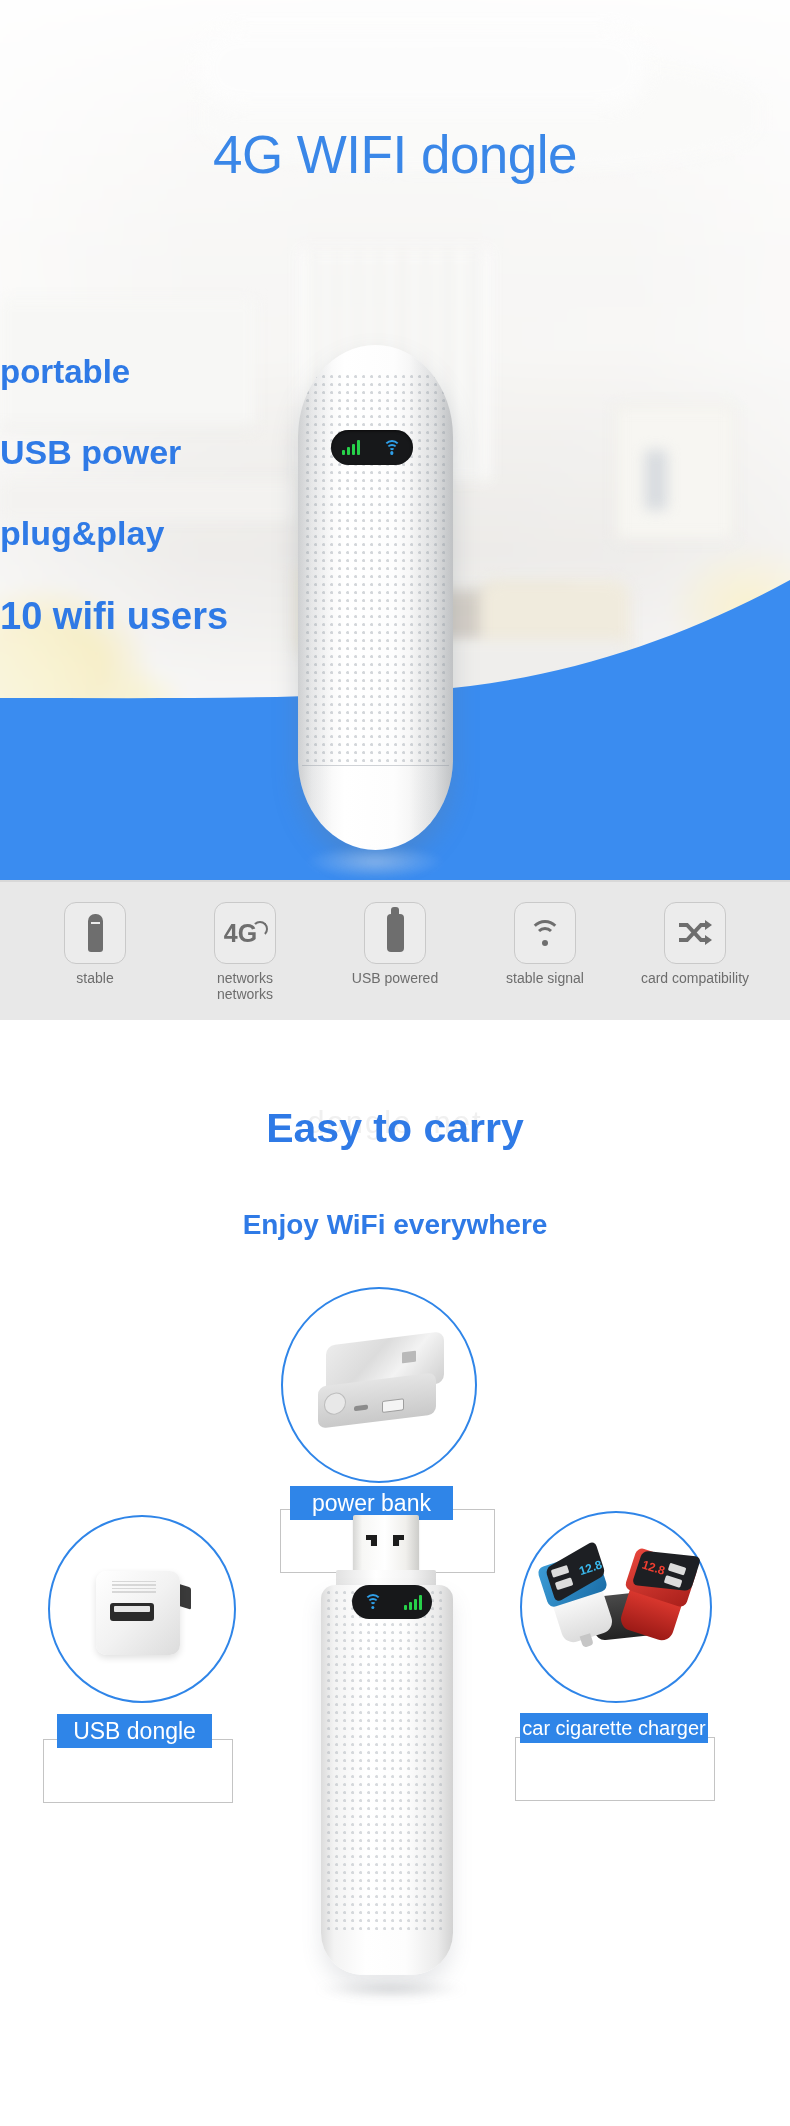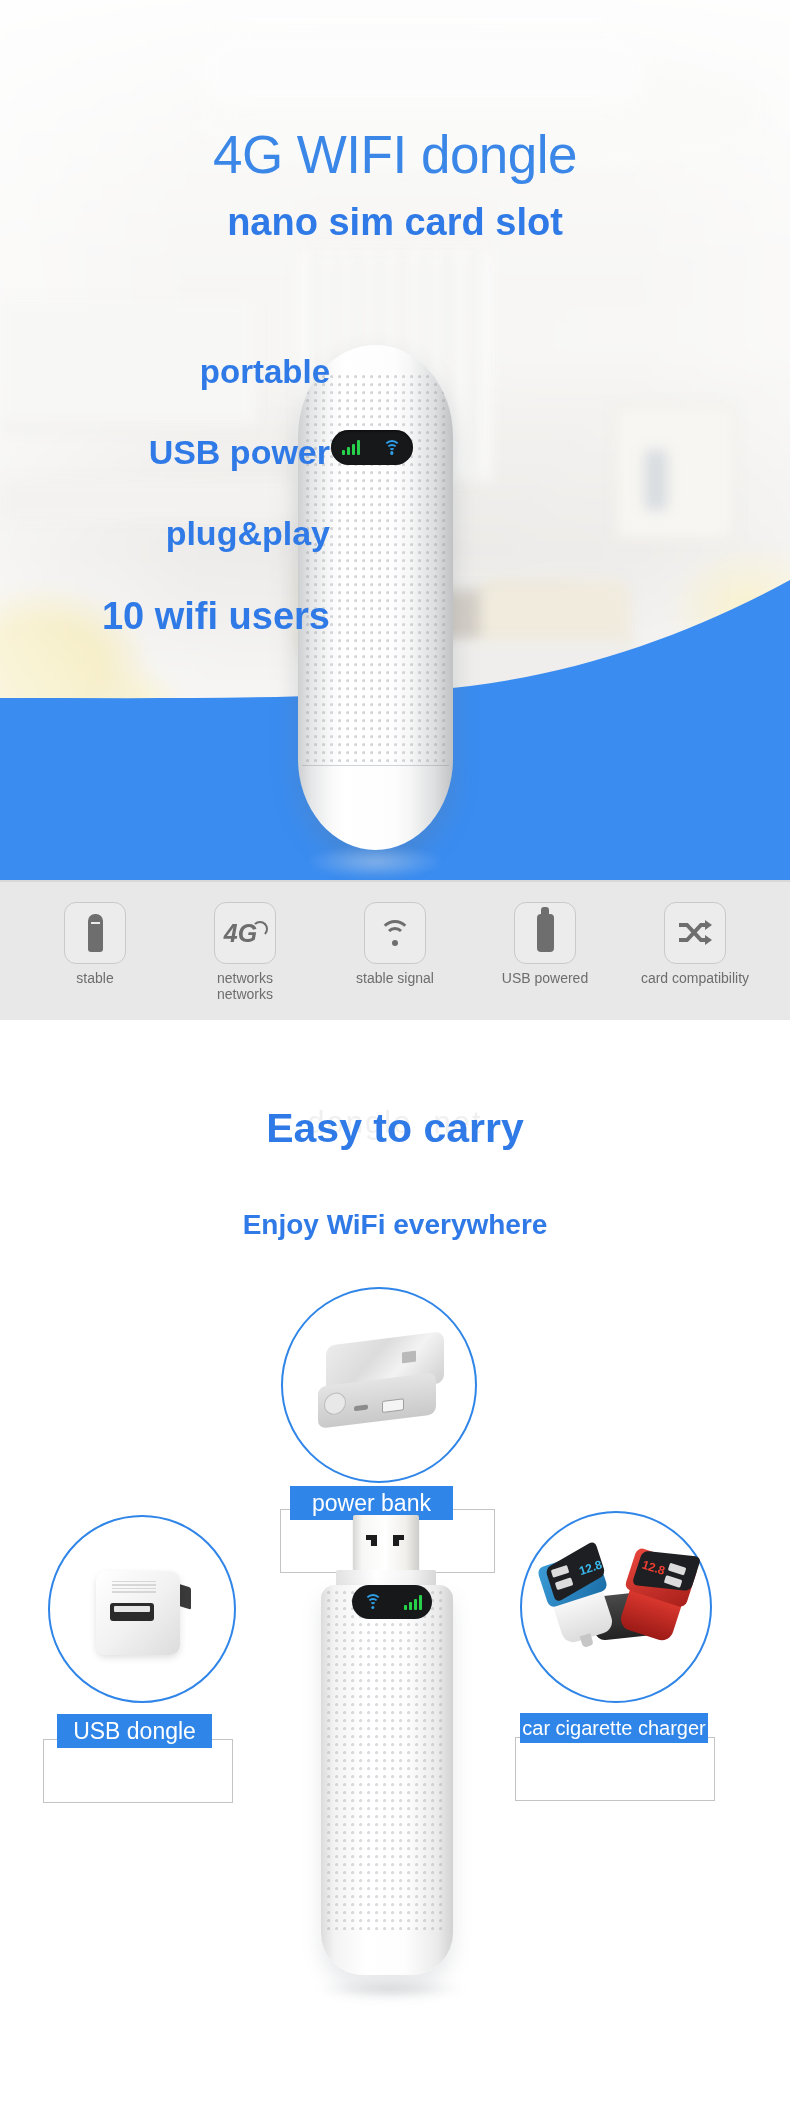--- a/index.html
+++ b/index.html
@@ -65,21 +65,21 @@
     position:relative;
     font-size:38px; font-weight:700; color:#2f7ae6;
     margin-top:22px; line-height:1;
   }
 
   .bullets {
     position:absolute; left:0px; top:355px; width:330px; z-index:6;
   }
   .bullet {
     font-size:34px; font-weight:700; color:#2f7ae6;
-    line-height:1; margin-bottom:47px; text-align:right;
+    line-height:1; margin-bottom:47px; text-align:left;
   }
   .bullet.b1 { font-size:33px; }
   .bullet.b4 { font-size:38px; }
 
   
   .device-wrap { position:absolute; left:298px; top:345px; width:190px; height:520px; z-index:5; }
   .device-body {
     position:absolute; left:0; top:0; width:155px; height:505px;
     border-radius:78px/92px;
     background:linear-gradient(to right,#dedede 0%,#f2f2f2 9%,#ffffff 30%,#fdfdfd 62%,#ececec 88%,#d4d4d4 100%);
@@ -132,21 +132,21 @@
   .feat-box {
     width:62px; height:62px; margin:0 auto 7px;
     border:1px solid #c9c9c9; border-radius:12px;
     background:#ececec;
     display:flex; align-items:center; justify-content:center;
   }
   .feat-label { font-size:14px; color:#6d6d6d; line-height:1.12; }
 
   .ic-stick { width:15px; height:38px; background:#6e6e6e; border-radius:7px 7px 3px 3px; position:relative; }
   .ic-stick::after { content:""; position:absolute; left:3px; top:8px; width:9px; height:1.5px; background:#ececec; }
-  .ic-4g { font-size:25px; font-weight:700; font-style:italic; color:#6e6e6e; font-family:"Liberation Sans", sans-serif; position:relative; padding-right:9px; }
+  .ic-4g { font-size:25px; font-weight:700; color:#6e6e6e; font-family:"Liberation Sans", sans-serif; position:relative; padding-right:9px; }
   .ic-4g::after { content:""; position:absolute; right:-2px; top:2px; width:12px; height:12px;
     border:2.3px solid #6e6e6e; border-left-color:transparent; border-bottom-color:transparent; border-radius:50%; }
   .ic-usbp { width:17px; height:38px; background:#6e6e6e; border-radius:4px; position:relative; }
   .ic-usbp::before { content:""; position:absolute; left:4.5px; top:-7px; width:8px; height:9px; background:#6e6e6e; border-radius:3px 3px 0 0; }
   .wifi-gray { width:34px; height:26px; position:relative; }
   .wifi-gray span { position:absolute; left:50%; transform:translateX(-50%);
     border:3.4px solid #6e6e6e; border-bottom-color:transparent;
     border-left-color:transparent; border-right-color:transparent; border-radius:50%; }
   .wifi-gray span:nth-child(1){ top:0; width:32px; height:32px; }
   .wifi-gray span:nth-child(2){ top:7px; width:20px; height:20px; }
@@ -292,21 +292,20 @@
   <div class="room-el room-sofa2"></div>
   <div class="room-el room-table"></div>
 
   <svg class="swoosh" viewBox="0 0 790 300" preserveAspectRatio="none">
     <path d="M0,118 C150,118 300,120 430,110 C560,100 680,60 790,0 L790,300 L0,300 Z" fill="#3a8cf0"></path>
   </svg>
 
   <div class="hero-head">
     <div class="title-blob"></div>
     <div class="h-title">4G WIFI dongle</div>
-    <div class="h-sub">nano sim card slot</div>
   </div>
 
   <div class="bullets">
     <div class="bullet b1">portable</div>
     <div class="bullet b3">USB power</div>
     <div class="bullet b2">plug&amp;play</div>
     <div class="bullet b4">10 wifi users</div>
   </div>
 
   <div class="device-wrap">
@@ -344,33 +343,33 @@
     <div class="feat-box">
       <span class="ic-4g">4G</span>
     </div>
     <div class="feat-label">
       <span>networks</span><br>
       <span>networks</span>
     </div>
   </div>
   <div class="feat">
     <div class="feat-box">
+      <span class="ic-usbp"></span>
+    </div>
+    <div class="feat-label">USB powered</div>
+  </div>
+  <div class="feat">
+    <div class="feat-box">
       <span class="wifi-gray">
           <span></span>
           <span></span>
           <b></b>
         </span>
     </div>
     <div class="feat-label">stable signal</div>
-  </div>
-  <div class="feat">
-    <div class="feat-box">
-      <span class="ic-usbp"></span>
-    </div>
-    <div class="feat-label">USB powered</div>
   </div>
   <div class="feat">
     <div class="feat-box">
       <svg class="ic-shuffle" viewBox="0 0 36 28">
         <path d="M2,6 L10,6 L24,21 L30,21" stroke="#6e6e6e" stroke-width="4" fill="none"></path>
         <path d="M2,21 L10,21 L24,6 L30,6" stroke="#6e6e6e" stroke-width="4" fill="none"></path>
         <path d="M28,1 L35,6 L28,11 Z" fill="#6e6e6e"></path>
         <path d="M28,16 L35,21 L28,26 Z" fill="#6e6e6e"></path>
       </svg>
     </div>

